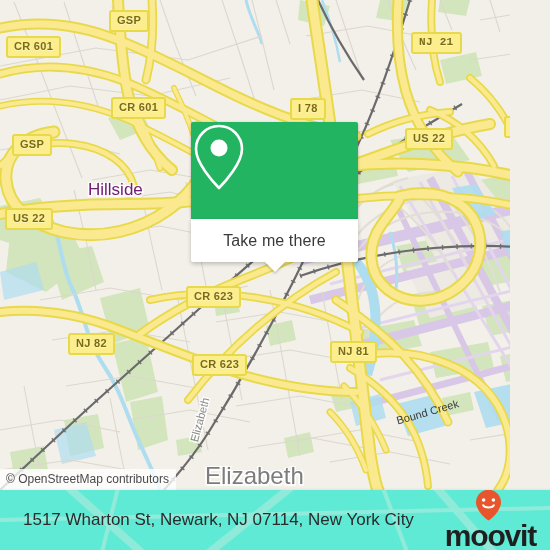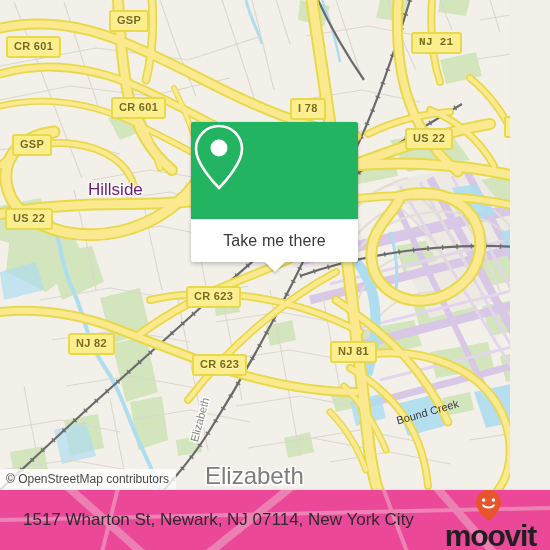--- a/index.html
+++ b/index.html
@@ -82,21 +82,21 @@
     width:0;height:0;
     border-left:11px solid transparent;
     border-right:11px solid transparent;
     border-top:11px solid #FFFFFF;
     filter:drop-shadow(0 2px 1px rgba(0,0,0,.18));
   }
 
   
   #footer{
     position:absolute;left:0;top:490px;width:550px;height:60px;
-    background:#ec4899;
+    background:#5eead4;
     display:flex;align-items:center;
     box-shadow:0 -1px 2px rgba(0,0,0,.06);
     overflow:hidden;
     text-align:right;
   }
   #footer-bg{position:absolute;left:0;top:0;width:550px;height:60px;opacity:.35;}
   #footer-addr{
     position:relative;
     margin-left:23px;
     color:#2b2b2b;font-size:17px;white-space:nowrap;

